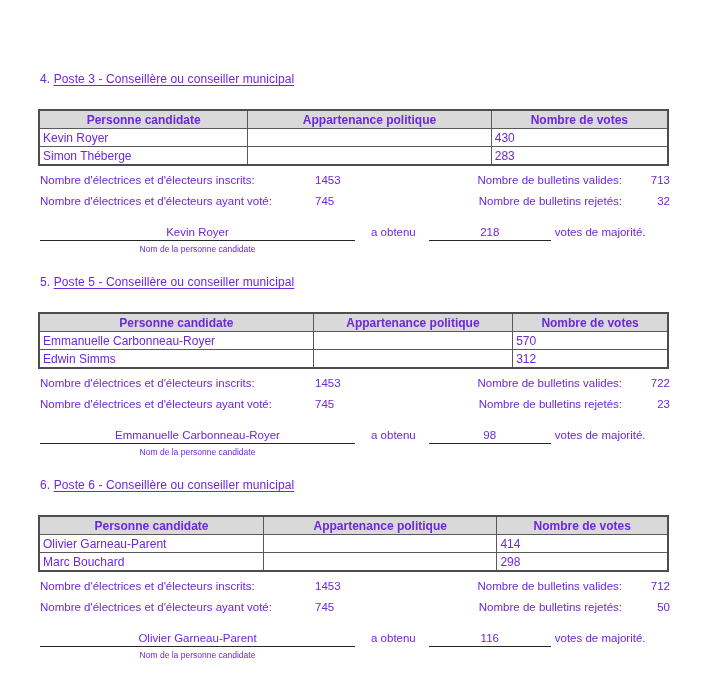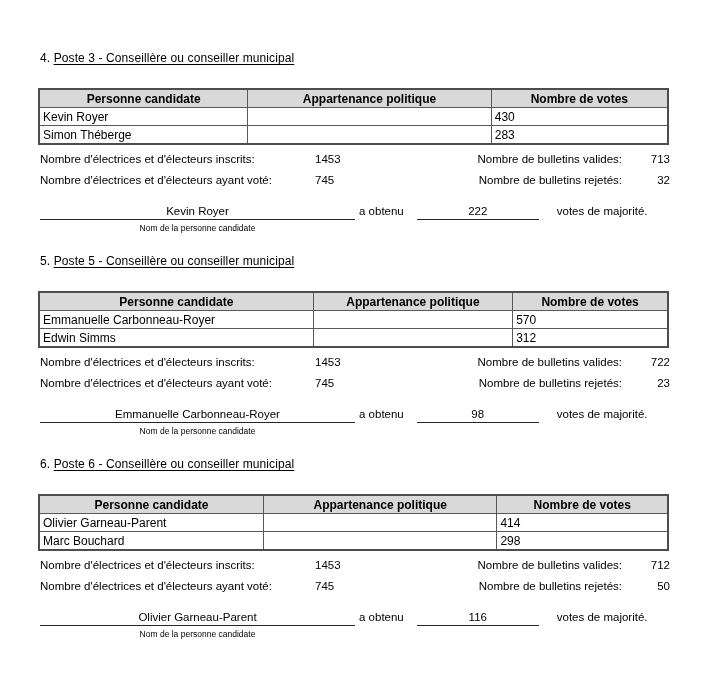--- a/index.html
+++ b/index.html
@@ -1,23 +1,23 @@
 <!DOCTYPE html>
 <html><head>
 <meta charset="utf-8">
 <style>
   html,body { margin:0; padding:0; background:#ffffff; }
   .page {
     position:relative;
     width:707px; height:678px;
     background:#ffffff;
     box-sizing:border-box;
-    padding:51px 37px 0 40px;
+    padding:72px 37px 0 40px;
     font-family:"Liberation Sans", sans-serif;
-    color:#000000;
+    color:#6d28d9;
     overflow:hidden;
   }
   .poste { margin-bottom:21px; }
 
   .heading { font-size:12px; font-weight:400; margin:0 0 23px 0; letter-spacing:0.1px; }
   .htitle { text-decoration:underline; text-underline-offset:2px; }
 
   table.votes-table {
     width:631px;
     border-collapse:collapse;
@@ -47,23 +47,23 @@
   .stats { margin-top:4px; font-size:11.5px; }
   .stats-row { display:flex; line-height:21px; }
   .stats-left { display:flex; }
   .stats-left .stat-label { width:275px; }
   .stats-left .stat-value { }
   .stats-right { display:flex; margin-left:auto; }
   .stats-right .stat-value-r { width:48px; text-align:right; }
 
   .majority { margin-top:14px; display:flex; align-items:flex-end; font-size:11.5px; }
   .maj-name   { width:315px; border-bottom:1px solid #262626; text-align:center; padding-bottom:2px; }
-  .maj-obtenu { margin:0 13px 0 4px; padding-bottom:3px; }
+  .maj-obtenu { margin:0 13px 0 16px; padding-bottom:3px; }
   .maj-num    { width:122px; border-bottom:1px solid #262626; text-align:center; padding-bottom:2px; }
-  .maj-suffix { margin-left:18px; padding-bottom:3px; }
+  .maj-suffix { margin-left:4px; padding-bottom:3px; }
   .maj-caption{ width:315px; text-align:center; font-size:8.5px; margin-top:3px; }
 </style>
 </head>
 <body>
 
 <div class="page">
 
   <section class="poste">
     <h2 class="heading">
       <span class="hnum">4.</span>
@@ -113,21 +113,21 @@
         </div>
         <div class="stats-right">
           <span class="stat-label">Nombre de bulletins rejetés:</span>
           <span class="stat-value-r">32</span>
         </div>
       </div>
     </div>
     <div class="majority">
       <span class="maj-name">Kevin Royer</span>
       <span class="maj-obtenu">a obtenu</span>
-      <span class="maj-num">222</span>
+      <span class="maj-num">218</span>
       <span class="maj-suffix">votes de majorité.</span>
     </div>
     <div class="maj-caption">Nom de la personne candidate</div>
   </section>
 
   <section class="poste">
     <h2 class="heading">
       <span class="hnum">5.</span>
       <span class="htitle">Poste 5 - Conseillère ou conseiller municipal</span>
     </h2>

